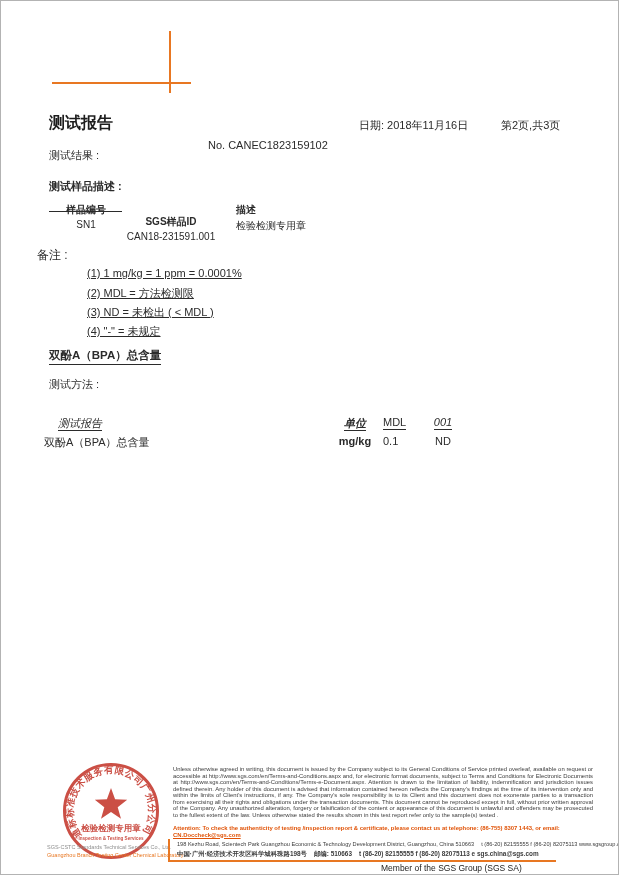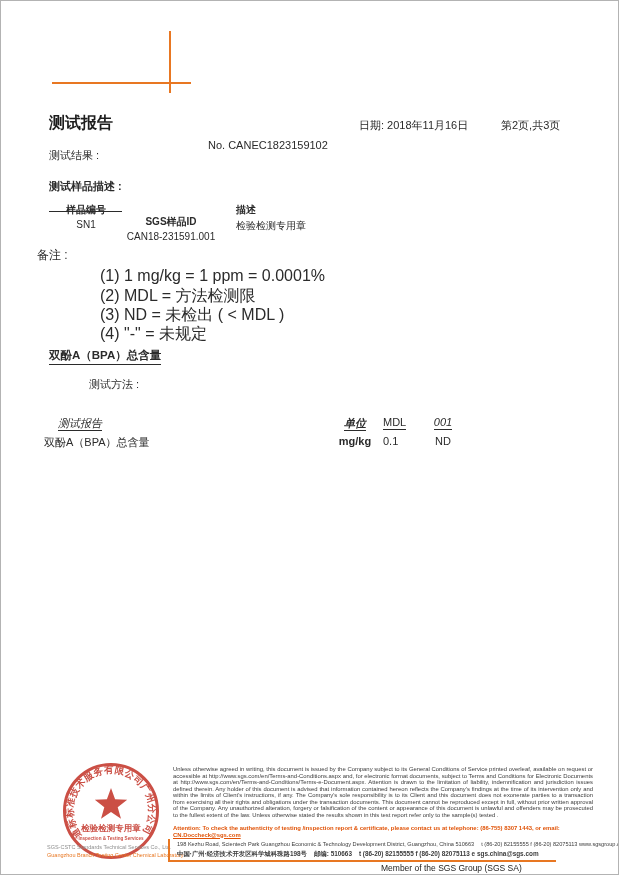--- a/index.html
+++ b/index.html
@@ -23,25 +23,25 @@
   .sample-heading{left:48px;top:178px;font-size:11px;font-weight:bold;border-bottom:1px solid #2b2b2b;padding-bottom:17px;}
   .fs11{font-size:10px;}
   .bold{font-weight:bold;}
   .c1{left:50px;width:70px;text-align:center;}
   .c2{left:118px;width:104px;text-align:center;margin-top:12px;}
   .c3{left:235px;}
   .srow1{top:202px;}
   .srow2{top:218px;}
   
   .notes-heading{left:36px;top:246px;font-size:12px;}
-  .note{left:99px;font-size:16px;}
+  .note{left:86px;font-size:11px;text-decoration:underline;}
   .note0{top:266px;}.note1{top:285px;}.note2{top:304px;}.note3{top:323px;}
   
   .bpa-heading{left:48px;top:347px;font-size:11.5px;font-weight:bold;border-bottom:1px solid #2b2b2b;padding-bottom:1px;}
-  .method-label{left:48px;top:376px;font-size:11px;margin-left:40px;}
+  .method-label{left:48px;top:376px;font-size:11px;}
   .method-text{left:120px;top:371px;width:466px;font-size:11.5px;line-height:20px;text-align:justify;}
   
   .t-head{top:415px;font-size:11px;}
   .t-row{top:434px;font-size:11px;}
   .th-item{left:57px;}
   .tc-item{left:43px;}
   .col-unit{left:336px;width:36px;text-align:center;font-weight:bold;}
   .col-mdl{left:382px;width:36px;text-align:left;}
   .col-001{left:424px;width:36px;text-align:center;}
   .u{border-bottom:1px solid #2b2b2b;padding-bottom:1px;}

